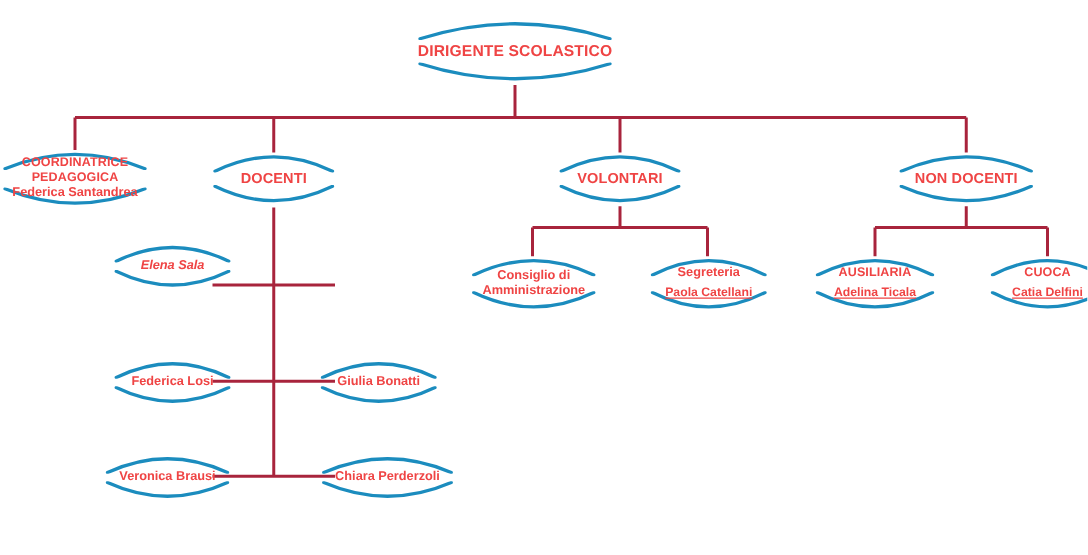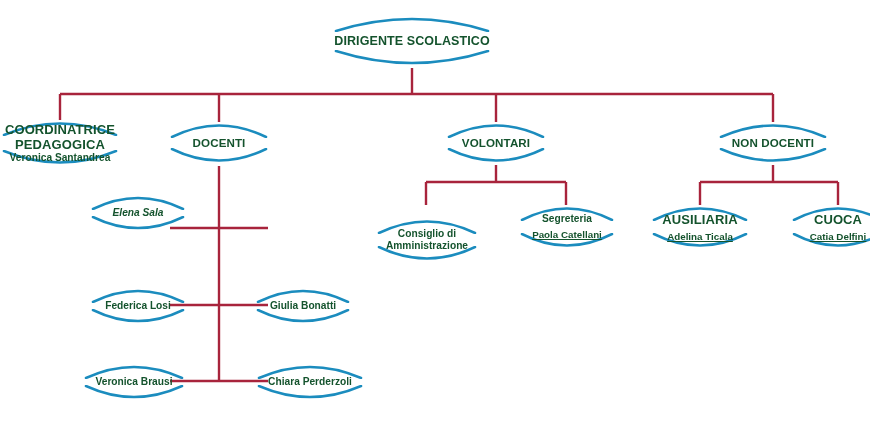--- a/index.html
+++ b/index.html
@@ -22,21 +22,21 @@
     height: 444px;
     pointer-events: none;
   }
   .node {
     position: absolute;
     display: flex;
     flex-direction: column;
     align-items: center;
     justify-content: center;
     text-align: center;
-    color: #14532d;
+    color: #ef4444;
     line-height: 1.18;
     box-sizing: border-box;
   }
   .node .arc-top,
   .node .arc-bot {
     position: absolute;
     left: 0;
     width: 100%;
     height: 22px;
     pointer-events: none;
@@ -46,21 +46,21 @@
   .node-text { position: relative; z-index: 2; }
   .title-line {
     font-weight: bold;
     letter-spacing: 0.1px;
   }
   .sub-line {
     font-weight: bold;
   }
   .t-13 { font-size: 12.5px; }
   .t-12 { font-size: 11.6px; }
-  .t-11 { font-size: 13px; }
+  .t-11 { font-size: 10px; }
   .t-10 { font-size: 10.2px; }
   .t-95 { font-size: 9.8px; text-decoration: underline; }
   .gap-2 { margin-top: 2px; }
   .gap-4 { margin-top: 4px; }
 </style>
 </head>
 <body>
 
 <div id="chart-root">
 
@@ -109,21 +109,21 @@
   <div class="node" style="left:-8px; top:118px; width:136px; height:50px;">
     <svg class="arc-top" viewBox="0 0 136 22" preserveAspectRatio="none">
       <path d="M12,21 Q68,-2 124,21" stroke="#1b8cbe" stroke-width="2.6" fill="none" stroke-linecap="round"></path>
     </svg>
     <svg class="arc-bot" viewBox="0 0 136 22" preserveAspectRatio="none">
       <path d="M12,1 Q68,24 124,1" stroke="#1b8cbe" stroke-width="2.6" fill="none" stroke-linecap="round"></path>
     </svg>
     <div class="node-text">
       <div class="title-line t-11">COORDINATRICE</div>
       <div class="title-line t-11">PEDAGOGICA</div>
-      <div class="sub-line t-10">Veronica Santandrea</div>
+      <div class="sub-line t-10">Federica Santandrea</div>
     </div>
   </div>
 
   <div class="node" style="left:163px; top:120px; width:112px; height:46px;">
     <svg class="arc-top" viewBox="0 0 112 22" preserveAspectRatio="none">
       <path d="M9,21 Q56,-2 103,21" stroke="#1b8cbe" stroke-width="2.6" fill="none" stroke-linecap="round"></path>
     </svg>
     <svg class="arc-bot" viewBox="0 0 112 22" preserveAspectRatio="none">
       <path d="M9,1 Q56,24 103,1" stroke="#1b8cbe" stroke-width="2.6" fill="none" stroke-linecap="round"></path>
     </svg>
@@ -149,21 +149,21 @@
       <path d="M10,21 Q62,-2 114,21" stroke="#1b8cbe" stroke-width="2.6" fill="none" stroke-linecap="round"></path>
     </svg>
     <svg class="arc-bot" viewBox="0 0 124 22" preserveAspectRatio="none">
       <path d="M10,1 Q62,24 114,1" stroke="#1b8cbe" stroke-width="2.6" fill="none" stroke-linecap="round"></path>
     </svg>
     <div class="node-text">
       <div class="title-line t-12">NON DOCENTI</div>
     </div>
   </div>
 
-  <div class="node" style="left:370px; top:216px; width:114px; height:48px;">
+  <div class="node" style="left:370px; top:203px; width:114px; height:48px;">
     <svg class="arc-top" viewBox="0 0 114 22" preserveAspectRatio="none">
       <path d="M9,21 Q57,-2 105,21" stroke="#1b8cbe" stroke-width="2.6" fill="none" stroke-linecap="round"></path>
     </svg>
     <svg class="arc-bot" viewBox="0 0 114 22" preserveAspectRatio="none">
       <path d="M9,1 Q57,24 105,1" stroke="#1b8cbe" stroke-width="2.6" fill="none" stroke-linecap="round"></path>
     </svg>
     <div class="node-text">
       <div class="sub-line t-10">Consiglio di</div>
       <div class="sub-line t-10">Amministrazione</div>
     </div>

